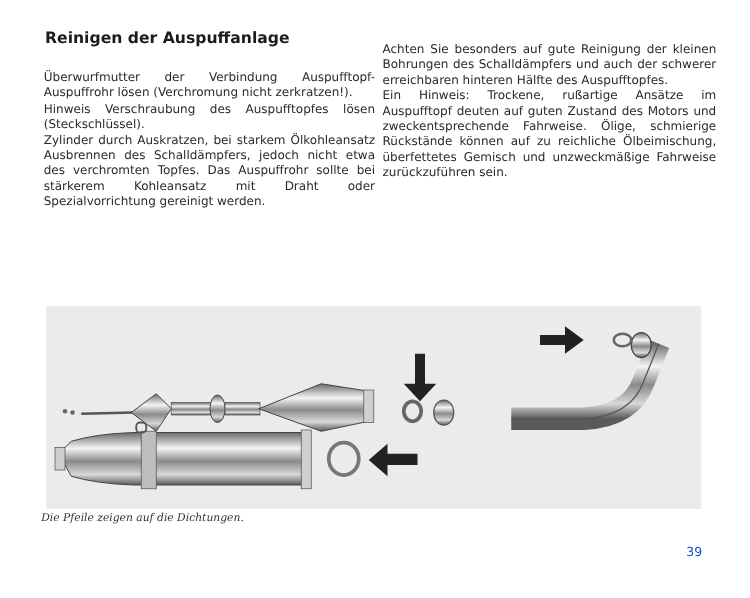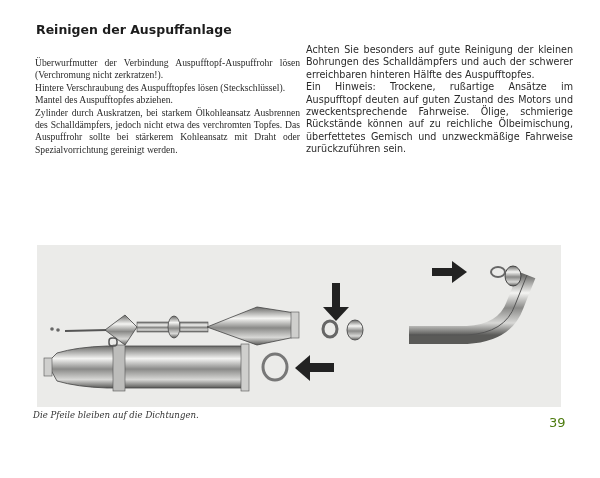--- a/index.html
+++ b/index.html
@@ -1,35 +1,34 @@
 <!DOCTYPE html>
 <html><head>
 <meta charset="utf-8">
 <style>
   html,body{margin:0;padding:0;background:#fff;}
   body{width:600px;height:478px;position:relative;overflow:hidden;font-family:"DejaVu Sans",sans-serif;color:#222;}
   .title{position:absolute;left:36px;top:22px;font-size:12.5px;font-weight:bold;letter-spacing:0;color:#1c1c1c;}
   .col{position:absolute;top:57px;width:265px;font-size:9.6px;line-height:12.4px;text-align:justify;color:#2a2a2a;}
-  .col.left{left:35px;top:57px;font-family:Liberation Serif, serif;}
-  .col.right{left:306px;top:44px;width:267px;}
+  .col.left{left:35px;top:57px;}
+  .col.right{left:306px;top:34px;width:267px;}
   .col p{margin:0;}
   .photo{position:absolute;left:37px;top:245px;width:524px;height:162px;background:#ececea;}
   .photo svg{width:100%;height:100%;display:block;}
   .caption{position:absolute;left:33px;top:410px;font-family:"DejaVu Serif",serif;font-style:italic;font-size:8.6px;color:#333;}
-  .pagenum{position:absolute;left:549px;top:415px;font-size:13px;color:#4d7c0f;}
+  .pagenum{position:absolute;left:549px;top:437px;font-size:10px;color:#1d4ed8;}
 </style>
 </head>
 <body>
 
 <div class="title">Reinigen der Auspuffanlage</div>
 
 <div class="col left">
   <p>Überwurfmutter der Verbindung Auspufftopf-Auspuffrohr lösen (Verchromung nicht zerkratzen!).</p>
-  <p>Hintere Verschraubung des Auspufftopfes lösen (Steckschlüssel).</p>
-  <p>Mantel des Auspufftopfes abziehen.</p>
+  <p>Hinweis Verschraubung des Auspufftopfes lösen (Steckschlüssel).</p>
   <p>Zylinder durch Auskratzen, bei starkem Ölkohleansatz Ausbrennen des Schalldämpfers, jedoch nicht etwa des verchromten Topfes. Das Auspuffrohr sollte bei stärkerem Kohleansatz mit Draht oder Spezialvorrichtung gereinigt werden.</p>
 </div>
 
 <div class="col right">
   <p>Achten Sie besonders auf gute Reinigung der kleinen Bohrungen des Schalldämpfers und auch der schwerer erreichbaren hinteren Hälfte des Auspufftopfes.</p>
   <p>Ein Hinweis: Trockene, rußartige Ansätze im Auspufftopf deuten auf guten Zustand des Motors und zweckentsprechende Fahrweise. Ölige, schmierige Rückstände können auf zu reichliche Ölbeimischung, überfettetes Gemisch und unzweckmäßige Fahrweise zurückzuführen sein.</p>
 </div>
 
 <div class="photo">
   <svg viewBox="0 0 524 162">
@@ -81,14 +80,14 @@
       <rect x="204" y="99" width="8" height="47" fill="#cfcfcd" stroke="#555" stroke-width="0.6"></rect>
     </g>
     <ellipse cx="238" cy="122" rx="12" ry="13" fill="none" stroke="#777" stroke-width="3"></ellipse>
     <g>
       <rect x="271" y="118" width="26" height="9" fill="#222"></rect>
       <polygon points="273,110 273,136 258,123" fill="#222"></polygon>
     </g>
   </svg>
 </div>
 
-<div class="caption">Die Pfeile bleiben auf die Dichtungen.</div>
+<div class="caption">Die Pfeile zeigen auf die Dichtungen.</div>
 <div class="pagenum">39</div>
 
 </body></html>

